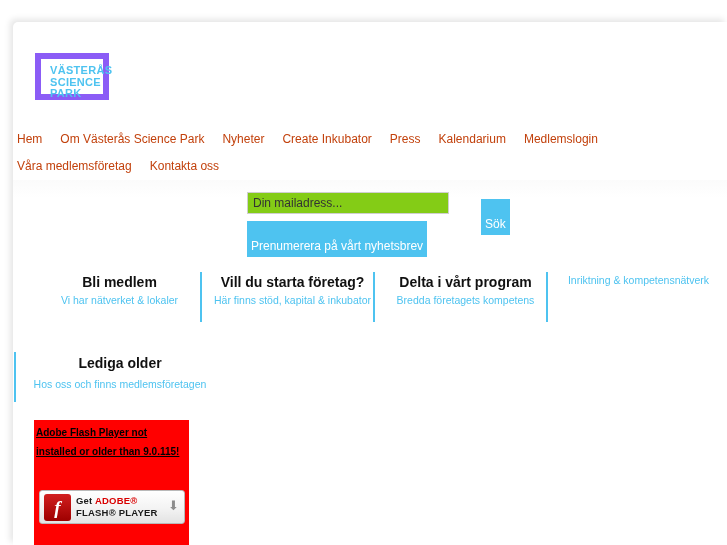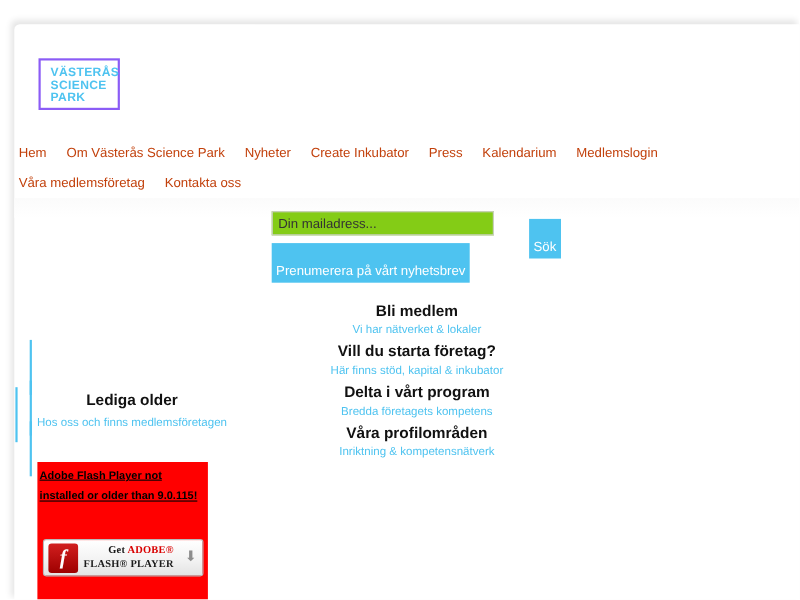--- a/index.html
+++ b/index.html
@@ -37,21 +37,21 @@
     border-top-left-radius: 5px;
   }
 
   
   #logo-box {
     position: absolute;
     left: 22px;
     top: 31px;
     width: 74px;
     height: 47px;
-    border: 2px solid #8b5cf6;
+    border: 6px solid #8b5cf6;
     box-sizing: border-box;
   }
   #logo-text {
     position: absolute;
     left: 9px;
     top: 6px;
     color: #4ec3f0;
     font-family: "Liberation Sans", sans-serif;
     font-weight: bold;
     font-size: 11px;
@@ -133,21 +133,20 @@
   }
 
   
   #promos {
     position: absolute;
     left: 14px;
     top: 250px;
     right: 8px;
     display: flex;
     height: 50px;
-    flex-direction: column;
   }
   .promo {
     position: relative;
     flex: 1 1 0;
     padding-left: 12px;
     box-sizing: border-box;
     text-align: center;
   }
   .promo + .promo::before {
     content: "";
@@ -245,28 +244,27 @@
     font-style: italic;
     font-weight: bold;
     font-size: 19px;
     line-height: 27px;
     text-align: center;
   }
   #flash-badge-text {
     position: absolute;
     left: 36px;
     top: 4px;
-    font-family: Liberation Serif, serif;
+    font-family: Liberation Sans, sans-serif;
     font-size: 9.5px;
     font-weight: bold;
     line-height: 12px;
     color: #1a1a1a;
     letter-spacing: 0.2px;
     white-space: nowrap;
-    text-align: right;
   }
   #flash-badge-text .adobe-red { color: #d90000; }
   #flash-arrow {
     position: absolute;
     right: 7px;
     top: 8px;
     width: 9px;
     color: #8d8d8d;
     font-size: 13px;
     line-height: 13px;
@@ -307,21 +305,20 @@
       </div>
       <div class="promo">
         <div class="promo-title">Vill du starta företag?</div>
         <div class="promo-sub">Här finns stöd, kapital &amp; inkubator</div>
       </div>
       <div class="promo">
         <div class="promo-title">Delta i vårt program</div>
         <div class="promo-sub">Bredda företagets kompetens</div>
       </div>
       <div class="promo">
-        <div class="promo-title">Våra profilområden</div>
         <div class="promo-sub">Inriktning &amp; kompetensnätverk</div>
       </div>
     </div>
 
     <div id="jobs">
       <div class="promo-title">Lediga older</div>
       <div class="promo-sub">Hos oss och finns medlemsföretagen</div>
     </div>
 
     <div id="flash-box">

